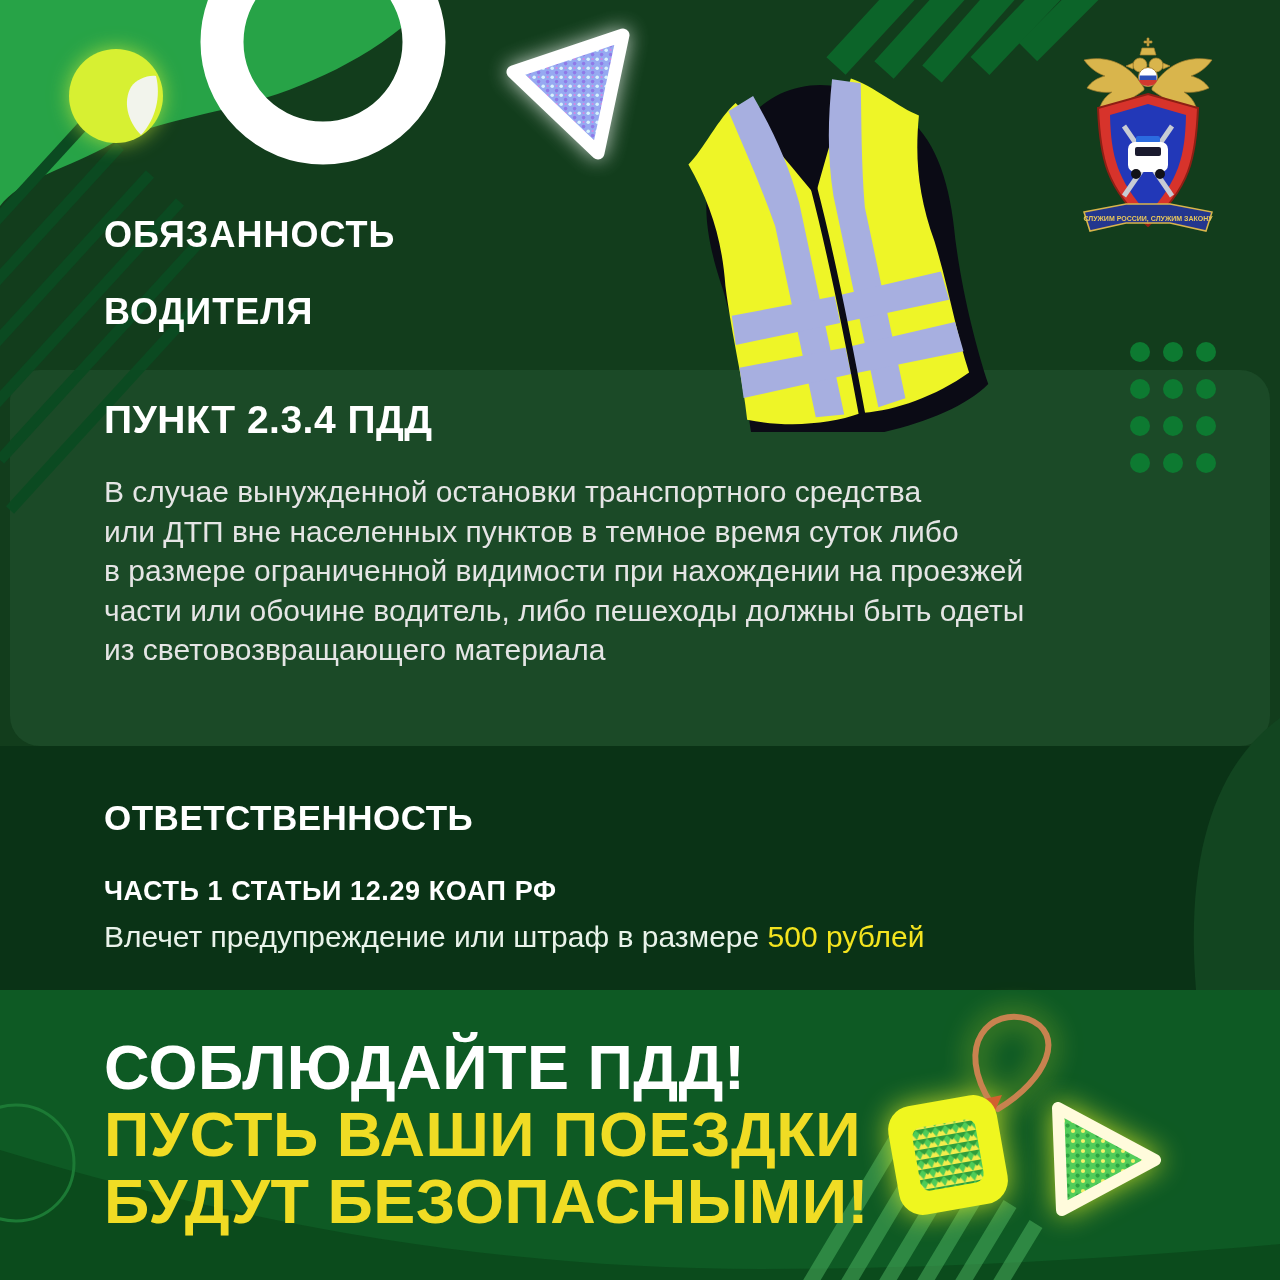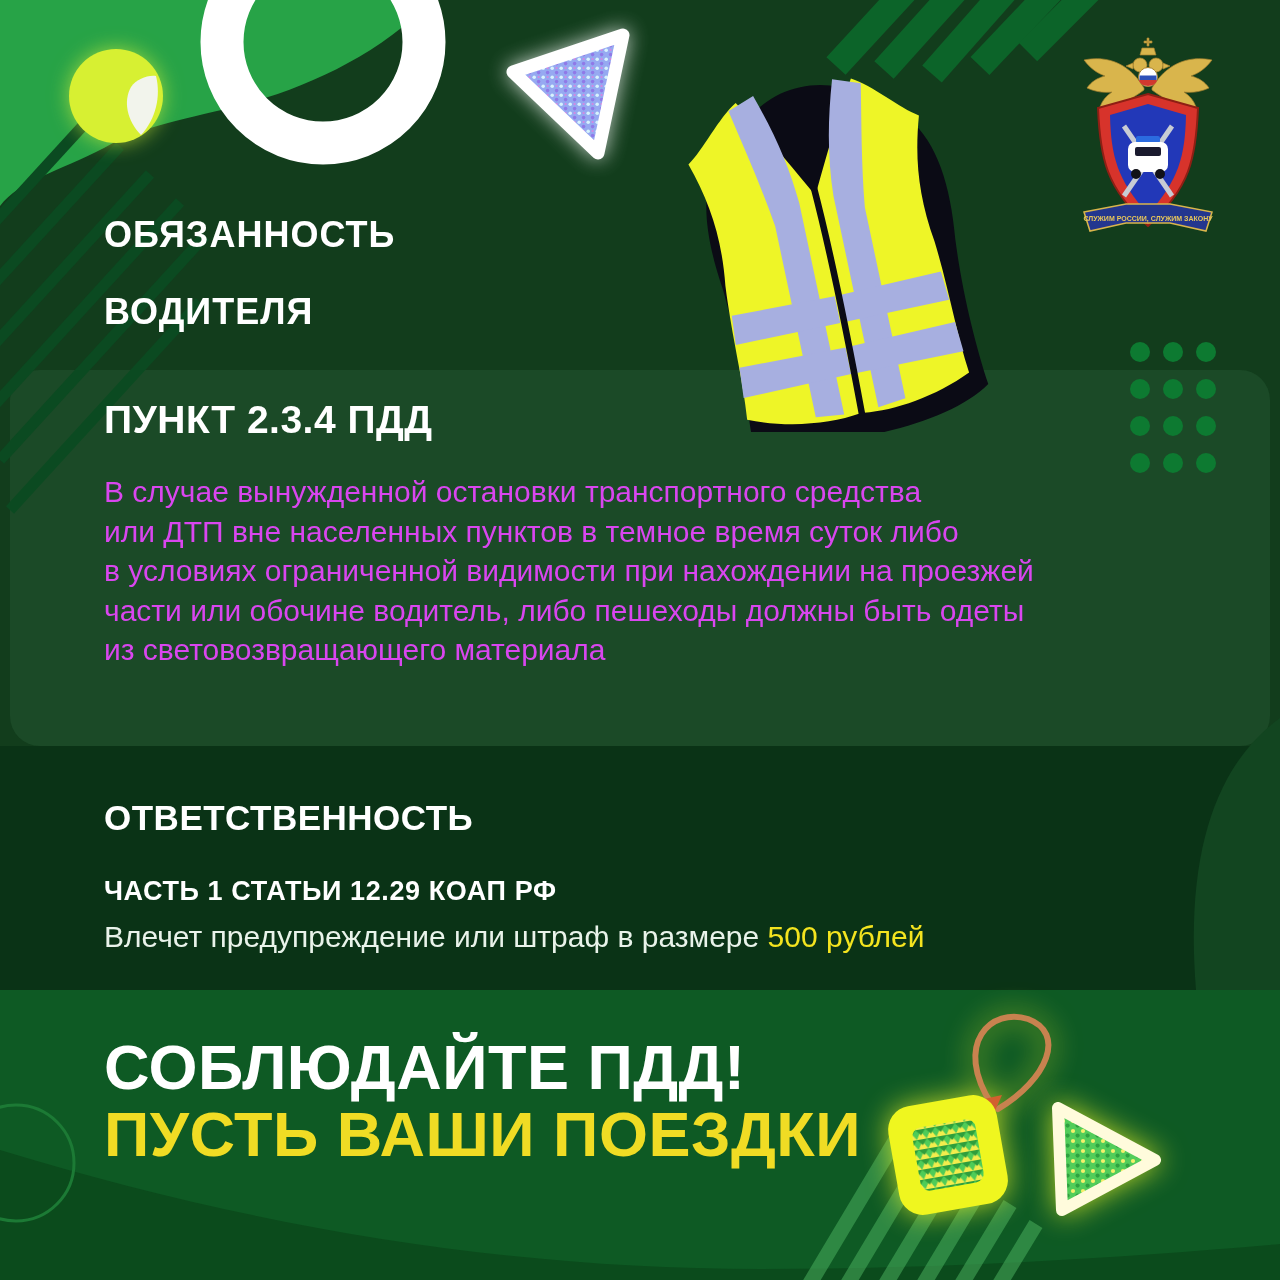--- a/index.html
+++ b/index.html
@@ -17,21 +17,21 @@
   
   .decor{left:0;top:0;z-index:2;pointer-events:none;}
   .icon-layer{z-index:3;pointer-events:none;}
   .glow-white{filter:drop-shadow(0 0 10px rgba(255,255,255,.75));}
   .glow-yellow{filter:drop-shadow(0 0 14px rgba(244,250,40,.75));}
   .glow-ball{filter:drop-shadow(0 0 10px rgba(214,242,60,.65));}
   
   .txt{z-index:4;color:#fff;}
   .main-title{left:104px;top:196px;font-size:36px;line-height:77px;font-weight:800;letter-spacing:1px;}
   .rule-heading{left:104px;top:398px;font-size:39px;font-weight:800;letter-spacing:.5px;text-align:center;}
-  .rule-body{left:104px;top:472px;font-size:30px;line-height:39.5px;color:#d946ef;font-weight:400;}
+  .rule-body{left:104px;top:472px;font-size:30px;line-height:39.5px;color:#e5e5e5;font-weight:400;}
   .liab-heading{left:104px;top:798px;font-size:35px;font-weight:800;letter-spacing:.5px;}
   .liab-article{left:104px;top:876px;font-size:27px;font-weight:800;letter-spacing:.6px;}
   .liab-penalty{left:104px;top:920px;font-size:30px;color:#E9F3EA;}
   .liab-penalty .amount{color:#F4E41F;font-weight:400;}
   .footer-lines{left:104px;top:1034px;font-size:63px;line-height:67px;font-weight:800;letter-spacing:.5px;}
   .footer-lines .y{color:#F0DC24;}
 </style>
 </head>
 <body>
 
@@ -191,27 +191,28 @@
 <div class="abs txt main-title">
   <div>ОБЯЗАННОСТЬ</div>
   <div>ВОДИТЕЛЯ</div>
 </div>
 
 <div class="abs txt rule-heading">ПУНКТ 2.3.4 ПДД</div>
 
 <div class="abs txt rule-body">
   <div>В случае вынужденной остановки транспортного средства</div>
   <div>или ДТП вне населенных пунктов в темное время суток либо</div>
-  <div>в условиях ограниченной видимости при нахождении на проезжей</div>
+  <div>в размере ограниченной видимости при нахождении на проезжей</div>
   <div>части или обочине водитель, либо пешеходы должны быть одеты</div>
   <div>из световозвращающего материала</div>
 </div>
 
 <div class="abs txt liab-heading">ОТВЕТСТВЕННОСТЬ</div>
 <div class="abs txt liab-article">ЧАСТЬ 1 СТАТЬИ 12.29 КОАП РФ</div>
 <div class="abs txt liab-penalty">
   <span>Влечет предупреждение или штраф в размере </span><span class="amount">500 рублей</span>
 </div>
 
 <div class="abs txt footer-lines">
   <div>СОБЛЮДАЙТЕ ПДД!</div>
   <div class="y">ПУСТЬ ВАШИ ПОЕЗДКИ</div>
+  <div class="y">БУДУТ БЕЗОПАСНЫМИ!</div>
 </div>
 
 </body></html>

